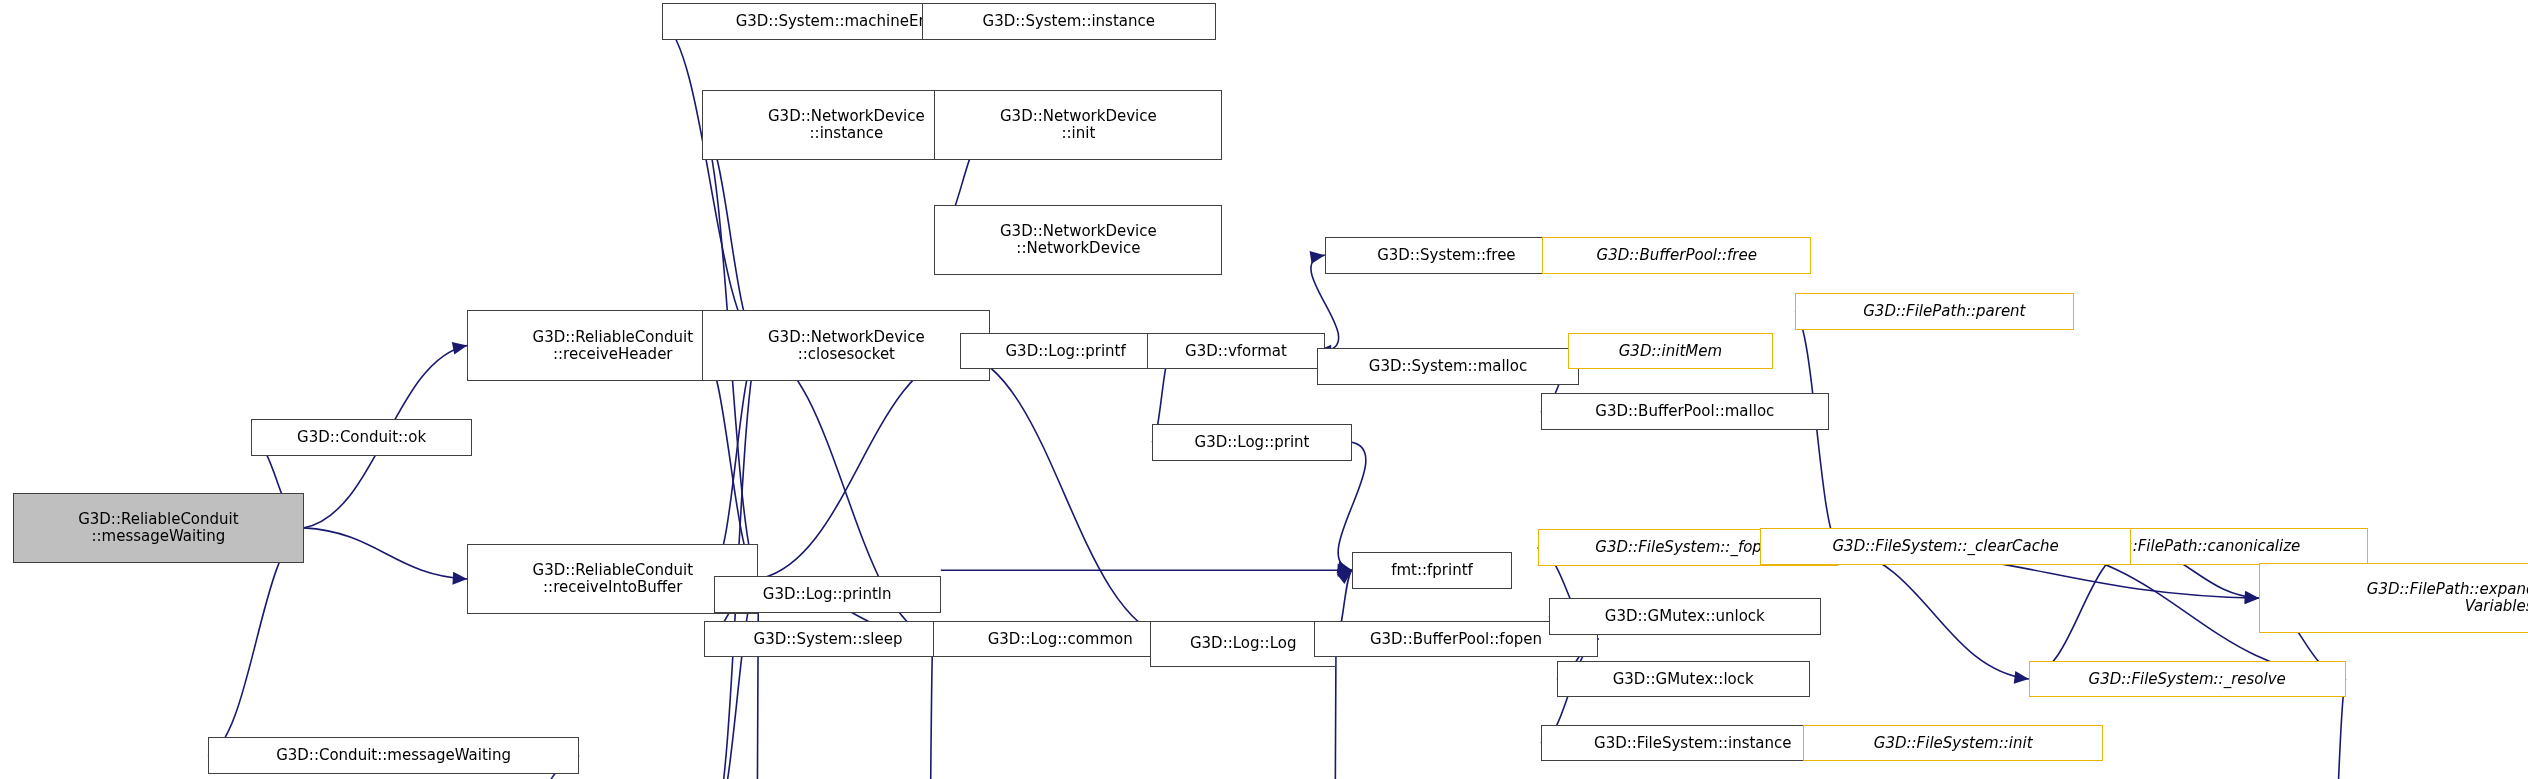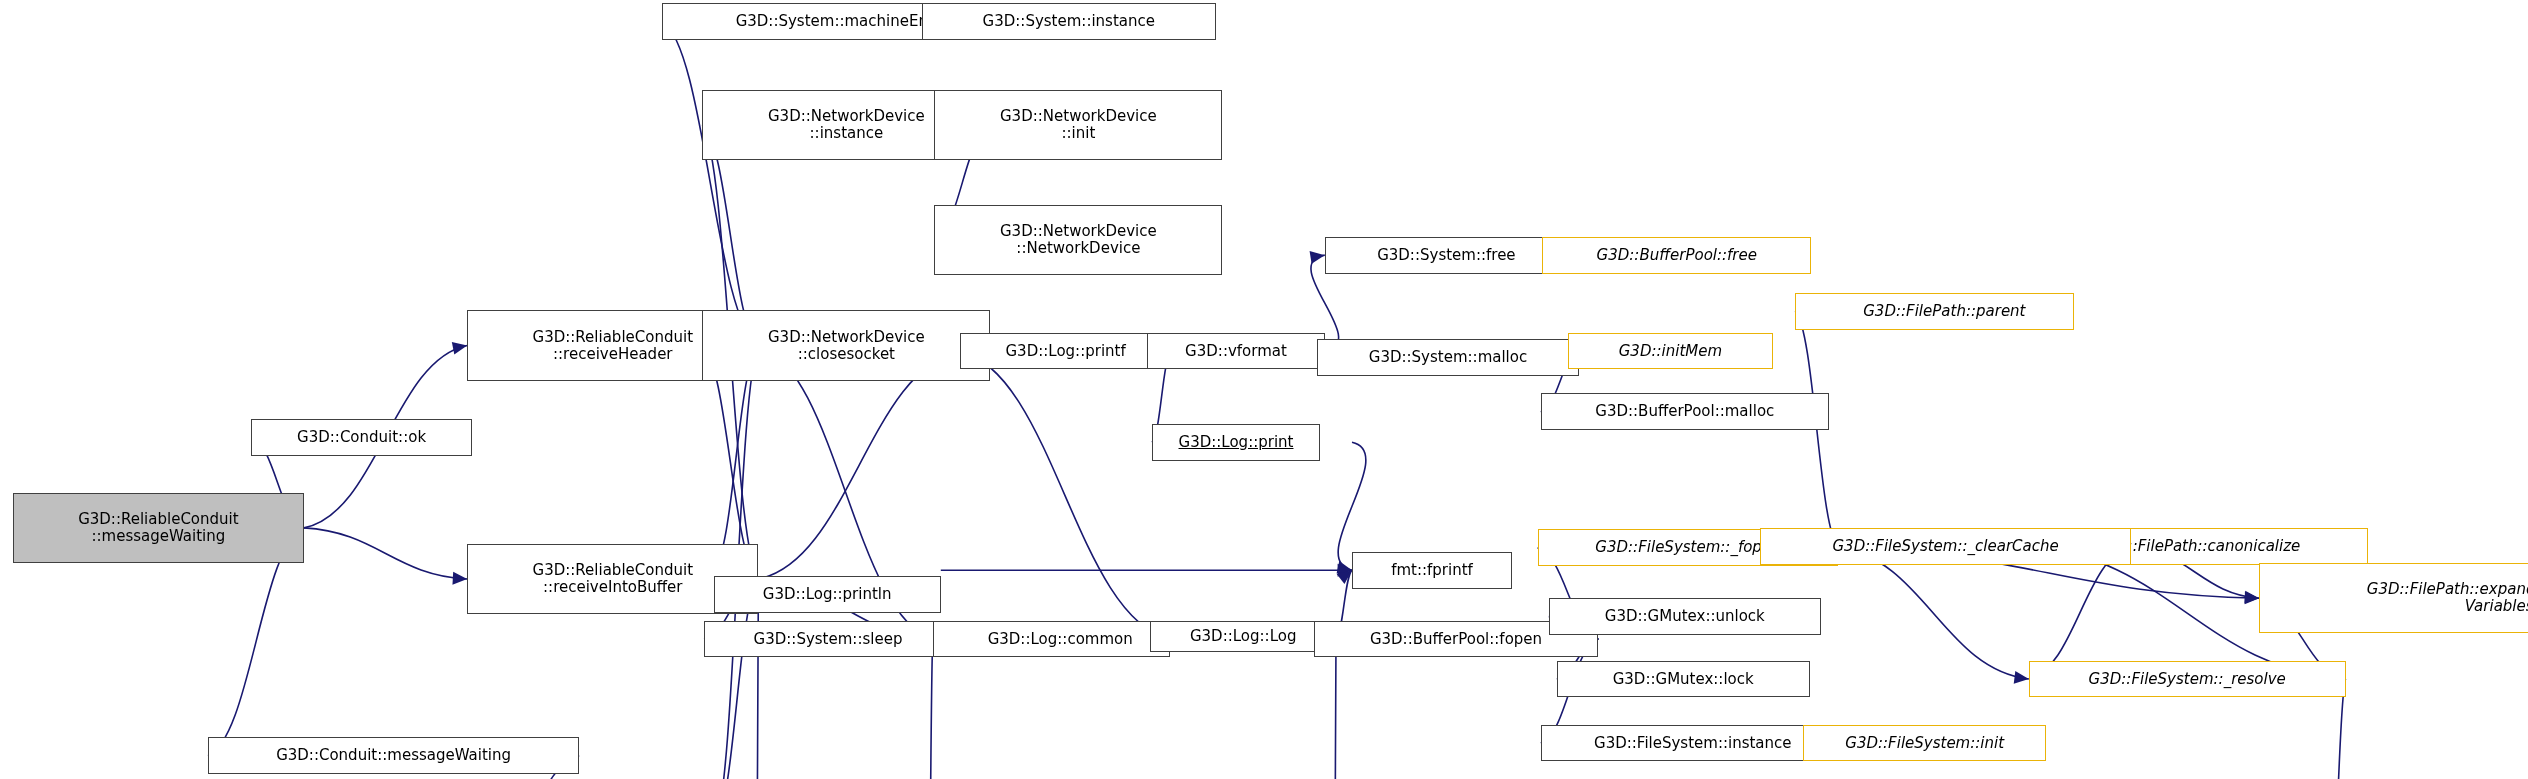--- a/index.html
+++ b/index.html
@@ -167,36 +167,36 @@
 ::instance</div>
       <div class="node" style="left: 934.4px; top: 89.577px; width: 288px; height: 70.3819px;">G3D::NetworkDevice
 ::init</div>
       <div class="node" style="left: 934.4px; top: 204.747px; width: 288px; height: 70.3819px;">G3D::NetworkDevice
 ::NetworkDevice</div>
       <div class="node" style="left: 702.4px; top: 310.32px; width: 288px; height: 70.3819px;">G3D::NetworkDevice
 ::closesocket</div>
       <div class="node" style="left: 960px; top: 332.715px; width: 211.2px; height: 36.7906px;">G3D::Log::printf</div>
       <div class="node" style="left: 1147.2px; top: 332.715px; width: 177.6px; height: 36.7906px;">G3D::vformat</div>
       <div class="node" style="left: 1324.8px; top: 236.739px; width: 243.2px; height: 36.7906px;">G3D::System::free</div>
-      <div class="node" style="left: 1316.8px; top: 339px; width: 262.4px; height: 36.7906px;">G3D::System::malloc</div>
+      <div class="node" style="left: 1316.8px; top: 348px; width: 262.4px; height: 36.7906px;">G3D::System::malloc</div>
       <div class="node red" style="left: 1542.4px; top: 236.739px; width: 268.8px; height: 36.7906px;">G3D::BufferPool::free</div>
       <div class="node red" style="left: 1568px; top: 332.715px; width: 204.8px; height: 36.7906px;">G3D::initMem</div>
       <div class="node" style="left: 1540.8px; top: 393.499px; width: 288px; height: 36.7906px;">G3D::BufferPool::malloc</div>
-      <div class="node" style="left: 1152px; top: 423.891px; width: 168px; height: 36.7906px; text-decoration: underline;">G3D::Log::print</div>
+      <div class="node" style="left: 1152px; top: 423.891px; width: 200px; height: 36.7906px;">G3D::Log::print</div>
       <div class="node" style="left: 713.6px; top: 551.858px; width: 227.2px; height: 36.7906px; margin-top: 24px;">G3D::Log::println</div>
       <div class="node" style="left: 704px; top: 620.641px; width: 248px; height: 36.7906px;">G3D::System::sleep</div>
       <div class="node" style="left: 932.8px; top: 620.641px; width: 236.8px; height: 36.7906px; padding-left: 22px;">G3D::Log::common</div>
-      <div class="node" style="left: 1150.4px; top: 620.641px; width: 185.6px; height: 31px;">G3D::Log::Log</div>
+      <div class="node" style="left: 1150.4px; top: 620.641px; width: 185.6px; height: 46px;">G3D::Log::Log</div>
       <div class="node" style="left: 1313.6px; top: 620.641px; width: 284.8px; height: 36.7906px;">G3D::BufferPool::fopen</div>
       <div class="node" style="left: 1352px; top: 551.858px; width: 160px; height: 36.7906px;">fmt::fprintf</div>
       <div class="node red" style="left: 1537.6px; top: 529.464px; width: 300.8px; height: 36.7906px;">G3D::FileSystem::_fopen</div>
       <div class="node" style="left: 1548.8px; top: 598.246px; width: 272px; height: 36.7906px;">G3D::GMutex::unlock</div>
       <div class="node" style="left: 1556.8px; top: 660.63px; width: 252.8px; height: 36.7906px;">G3D::GMutex::lock</div>
       <div class="node" style="left: 1540.8px; top: 724.614px; width: 304px; height: 36.7906px;">G3D::FileSystem::instance</div>
-      <div class="node red" style="left: 1803.2px; top: 724.614px; width: 243px; height: 36.7906px;">G3D::FileSystem::init</div>
+      <div class="node red" style="left: 1803.2px; top: 724.614px; width: 300px; height: 36.7906px;">G3D::FileSystem::init</div>
       <div class="node red" style="left: 1795.2px; top: 292.725px; width: 278.4px; height: 36.7906px; padding-left: 24px;">G3D::FilePath::parent</div>
       <div class="node red" style="left: 2027.2px; top: 527.864px; width: 340.8px; height: 36.7906px;">G3D::FilePath::canonicalize</div>
       <div class="node red" style="left: 1760px; top: 527.864px; width: 371.2px; height: 36.7906px;">G3D::FileSystem::_clearCache</div>
       <div class="node red" style="left: 2028.8px; top: 660.63px; width: 316.8px; height: 36.7906px;">G3D::FileSystem::_resolve</div>
       <div class="node red" style="left: 2259.2px; top: 563.055px; width: 480px; height: 70.3819px;">G3D::FilePath::expandEnvironment
 Variables</div>
     </div>
 </div>
 
 </body></html>

